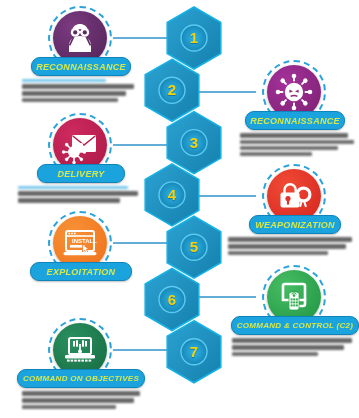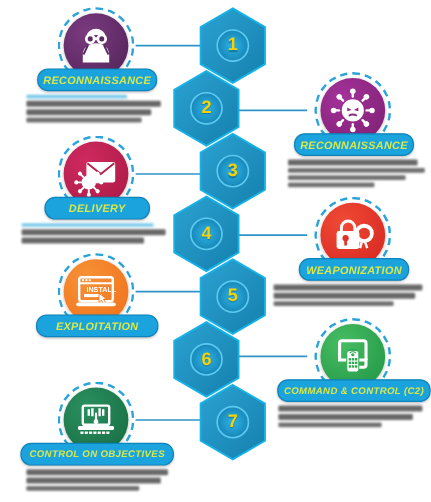--- a/index.html
+++ b/index.html
@@ -294,19 +294,19 @@
             <rect x="9.6" y="28.6" width="2.6" height="2"></rect>
           <rect x="13.2" y="28.6" width="2.6" height="2"></rect>
             <rect x="16.8" y="28.6" width="2.6" height="2"></rect>
           <rect x="20.4" y="28.6" width="2.6" height="2"></rect>
             <rect x="24" y="28.6" width="2.6" height="2"></rect>
           <rect x="27.6" y="28.6" width="2.6" height="2"></rect>
         </g>
       </svg>
     </div>
   </div>
-  <div class="pill wide" style="left:17px;top:369px;width:126px;">CONTROL ON OBJECTIVES</div>
+  <div class="pill wide" style="left:17px;top:369px;width:126px;">COMMAND ON OBJECTIVES</div>
   <div class="caption" style="left:22px;top:391px;width:120px;">
     <i class="t" style="width:118px;"></i>
       <i class="t" style="width:112px;"></i>
     <i style="width:94px;"></i>
   </div>
 </div>
 
 </body></html>

